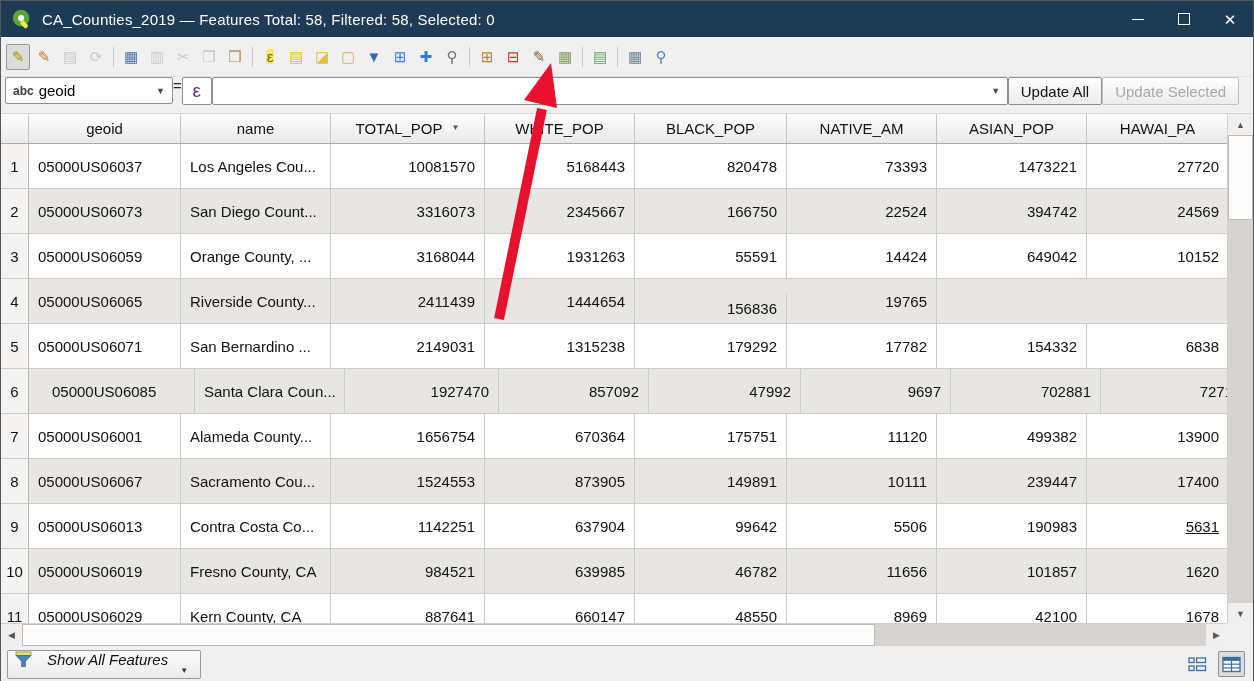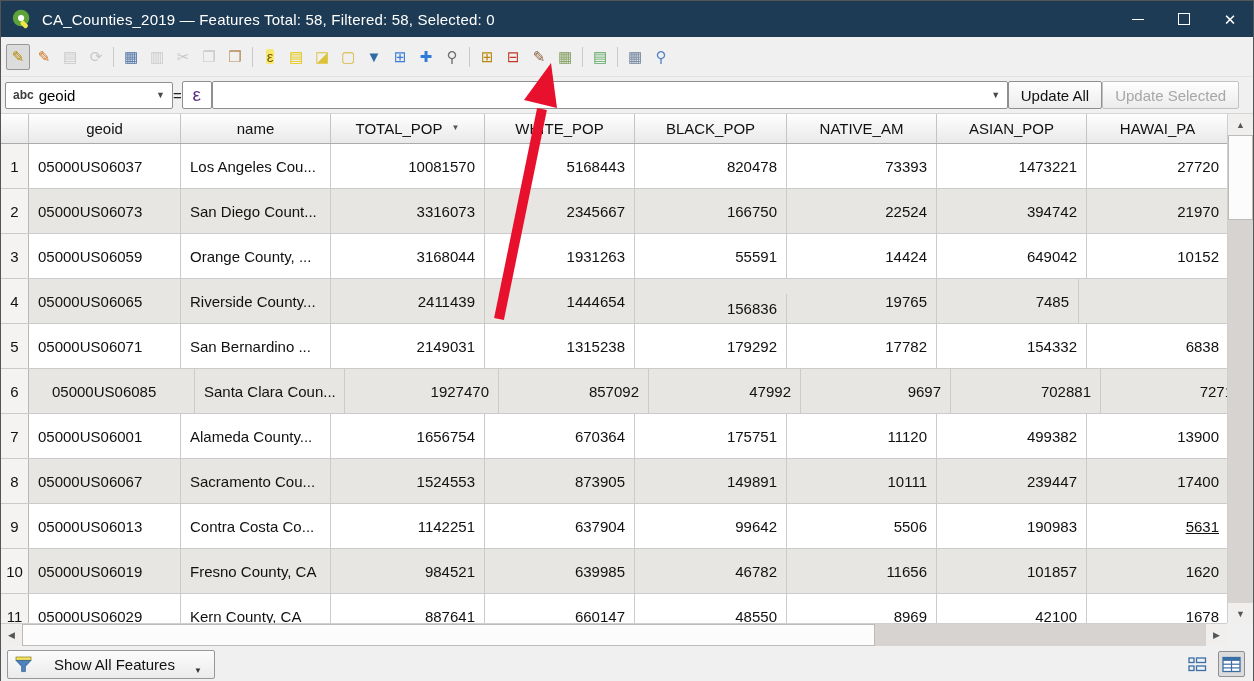--- a/index.html
+++ b/index.html
@@ -19,21 +19,21 @@
 
   
   .toolbar { height:40px; background:#f0f0f0; display:flex; align-items:center; padding-left:4px; border-bottom:1px solid #e3e3e3; }
   .tbtn { width:24px; height:26px; margin:0 1px; background:transparent; border:1px solid transparent; display:flex; align-items:center; justify-content:center; border-radius:2px; }
   .tbtn.active { background:#dcdcdc; border-color:#979797; }
   .tbtn.disabled .tglyph { opacity:.4; filter:grayscale(.9); }
   .tglyph { font-size:15px; line-height:1; border-radius:2px; padding:0 1px; }
   .tsep { width:1px; height:20px; background:#c9c9c9; margin:0 4px; flex:0 0 auto; }
 
   
-  .fieldbar { height:36px; background:#f0f0f0; display:flex; align-items:center; gap:0; padding:0 4px; }
+  .fieldbar { height:36px; background:#f0f0f0; display:flex; align-items:flex-start; gap:0; padding:0 4px; }
   .combo { width:168px; height:27px; background:#fff; border:1px solid #8f8f8f; border-radius:2px; display:flex; align-items:center; padding:0 7px; font-size:15px; }
   .combo .abc { font-weight:bold; color:#3c3c3c; margin-right:5px; font-size:12px; }
   .combo .caret { margin-left:auto; color:#4a4a4a; font-size:9px; }
   .eq { font-size:15px; color:#222; }
   .epsbtn { width:30px; height:28px; background:#fff; border:1px solid #8f8f8f; border-radius:2px; color:#5a2d82; font-size:19px; display:flex; align-items:center; justify-content:center; }
   .exprwrap { width:796px; height:28px; background:#fff; border:1px solid #8f8f8f; border-radius:2px; display:flex; align-items:center; }
   .exprwrap input { flex:1; height:100%; border:none; outline:none; font-size:15px; padding:0 6px; background:transparent; }
   .expr-caret { width:22px; text-align:center; color:#4a4a4a; font-size:9px; }
   .updatebtn { height:28px; padding:0 12px; background:linear-gradient(#fefefe,#ececec); border:1px solid #8f8f8f; border-radius:2px; font-size:15px; color:#111; white-space:nowrap; }
   .updatebtn.disabled { color:#a7a7a7; border-color:#c2c2c2; }
@@ -58,21 +58,21 @@
   .vs-thumb { position:absolute; top:21px; left:0; width:25px; height:85px; background:#fcfcfc; border:1px solid #bdbab7; }
   .hscroll { position:absolute; bottom:0; left:0; width:1228px; height:23px; background:#d6d3d0; border-top:1px solid #cfcfcf; }
   .hs-btn { position:absolute; top:0; width:21px; height:22px; background:#f1efed; color:#555; font-size:9px; display:flex; align-items:center; justify-content:center; }
   .hs-left { left:0; }
   .hs-right { right:2px; }
   .hs-thumb { position:absolute; top:0; left:21px; width:853px; height:22px; background:#fcfcfc; border:1px solid #bdbab7; }
   .scroll-corner { position:absolute; bottom:0; right:0; width:26px; height:23px; background:#f0f0f0; }
 
   
   .statusbar { height:36px; background:#f0f0f0; display:flex; align-items:center; padding:0 6px; }
-  .saf-btn { height:29px; display:flex; align-items:center; gap:22px; padding:0 12px 0 7px; background:linear-gradient(#fcfcfc,#ebebeb); border:1px solid #989898; border-radius:2px; font-size:15px; color:#111; position:relative; }
+  .saf-btn { height:29px; display:flex; gap:15px; padding:0 12px 0 7px; background:linear-gradient(#fcfcfc,#ebebeb); border:1px solid #989898; border-radius:2px; font-size:15px; color:#111; position:relative;font-style:italic; }
   .saf-caret { font-size:8px; color:#333; align-self:flex-end; margin:0 0 3px -3px; }
   .viewtoggle { margin-left:auto; display:flex; gap:7px; padding-right:2px; }
   .vt-btn { width:27px; height:26px; display:flex; align-items:center; justify-content:center; background:transparent; border:1px solid transparent; border-radius:2px; }
   .vt-btn.pressed { background:#dcdcdc; border-color:#8f8f8f; }
 
   
   .arrow-overlay { position:absolute; top:0; left:0; pointer-events:none; z-index:60; }
 </style>
 </head>
 <body>
@@ -242,42 +242,41 @@
         </div>
         <div class="trow even">
           <div class="cell rownum" style="width: 28px;">2</div>
           <div class="cell left" style="width: 152px;">05000US06073</div>
           <div class="cell left" style="width: 150px;">San Diego Count...</div>
           <div class="cell right" style="width: 154px;">3316073</div>
           <div class="cell right" style="width: 150px;">2345667</div>
           <div class="cell right" style="width: 152px;">166750</div>
           <div class="cell right" style="width: 150px;">22524</div>
           <div class="cell right" style="width: 150px;">394742</div>
-          <div class="cell right" style="width: 142px;">21970</div>
+          <div class="cell right" style="width: 142px;">24569</div>
         </div>
         <div class="trow">
           <div class="cell rownum" style="width: 28px;">3</div>
           <div class="cell left" style="width: 152px;">05000US06059</div>
           <div class="cell left" style="width: 150px;">Orange County, ...</div>
           <div class="cell right" style="width: 154px;">3168044</div>
           <div class="cell right" style="width: 150px;">1931263</div>
           <div class="cell right" style="width: 152px;">55591</div>
           <div class="cell right" style="width: 150px;">14424</div>
           <div class="cell right" style="width: 150px;">649042</div>
           <div class="cell right" style="width: 142px;">10152</div>
         </div>
         <div class="trow even">
           <div class="cell rownum" style="width: 28px;">4</div>
           <div class="cell left" style="width: 152px;">05000US06065</div>
           <div class="cell left" style="width: 150px;">Riverside County...</div>
           <div class="cell right" style="width: 154px;">2411439</div>
           <div class="cell right" style="width: 150px;">1444654</div>
           <div class="cell right" style="width: 152px; margin-top: 15px;">156836</div>
           <div class="cell right" style="width: 150px;">19765</div>
-          <div class="cell right" style="width: 142px;">7485</div>
         </div>
         <div class="trow">
           <div class="cell rownum" style="width: 28px;">5</div>
           <div class="cell left" style="width: 152px;">05000US06071</div>
           <div class="cell left" style="width: 150px;">San Bernardino ...</div>
           <div class="cell right" style="width: 154px;">2149031</div>
           <div class="cell right" style="width: 150px;">1315238</div>
           <div class="cell right" style="width: 152px;">179292</div>
           <div class="cell right" style="width: 150px;">17782</div>
           <div class="cell right" style="width: 150px;">154332</div>

